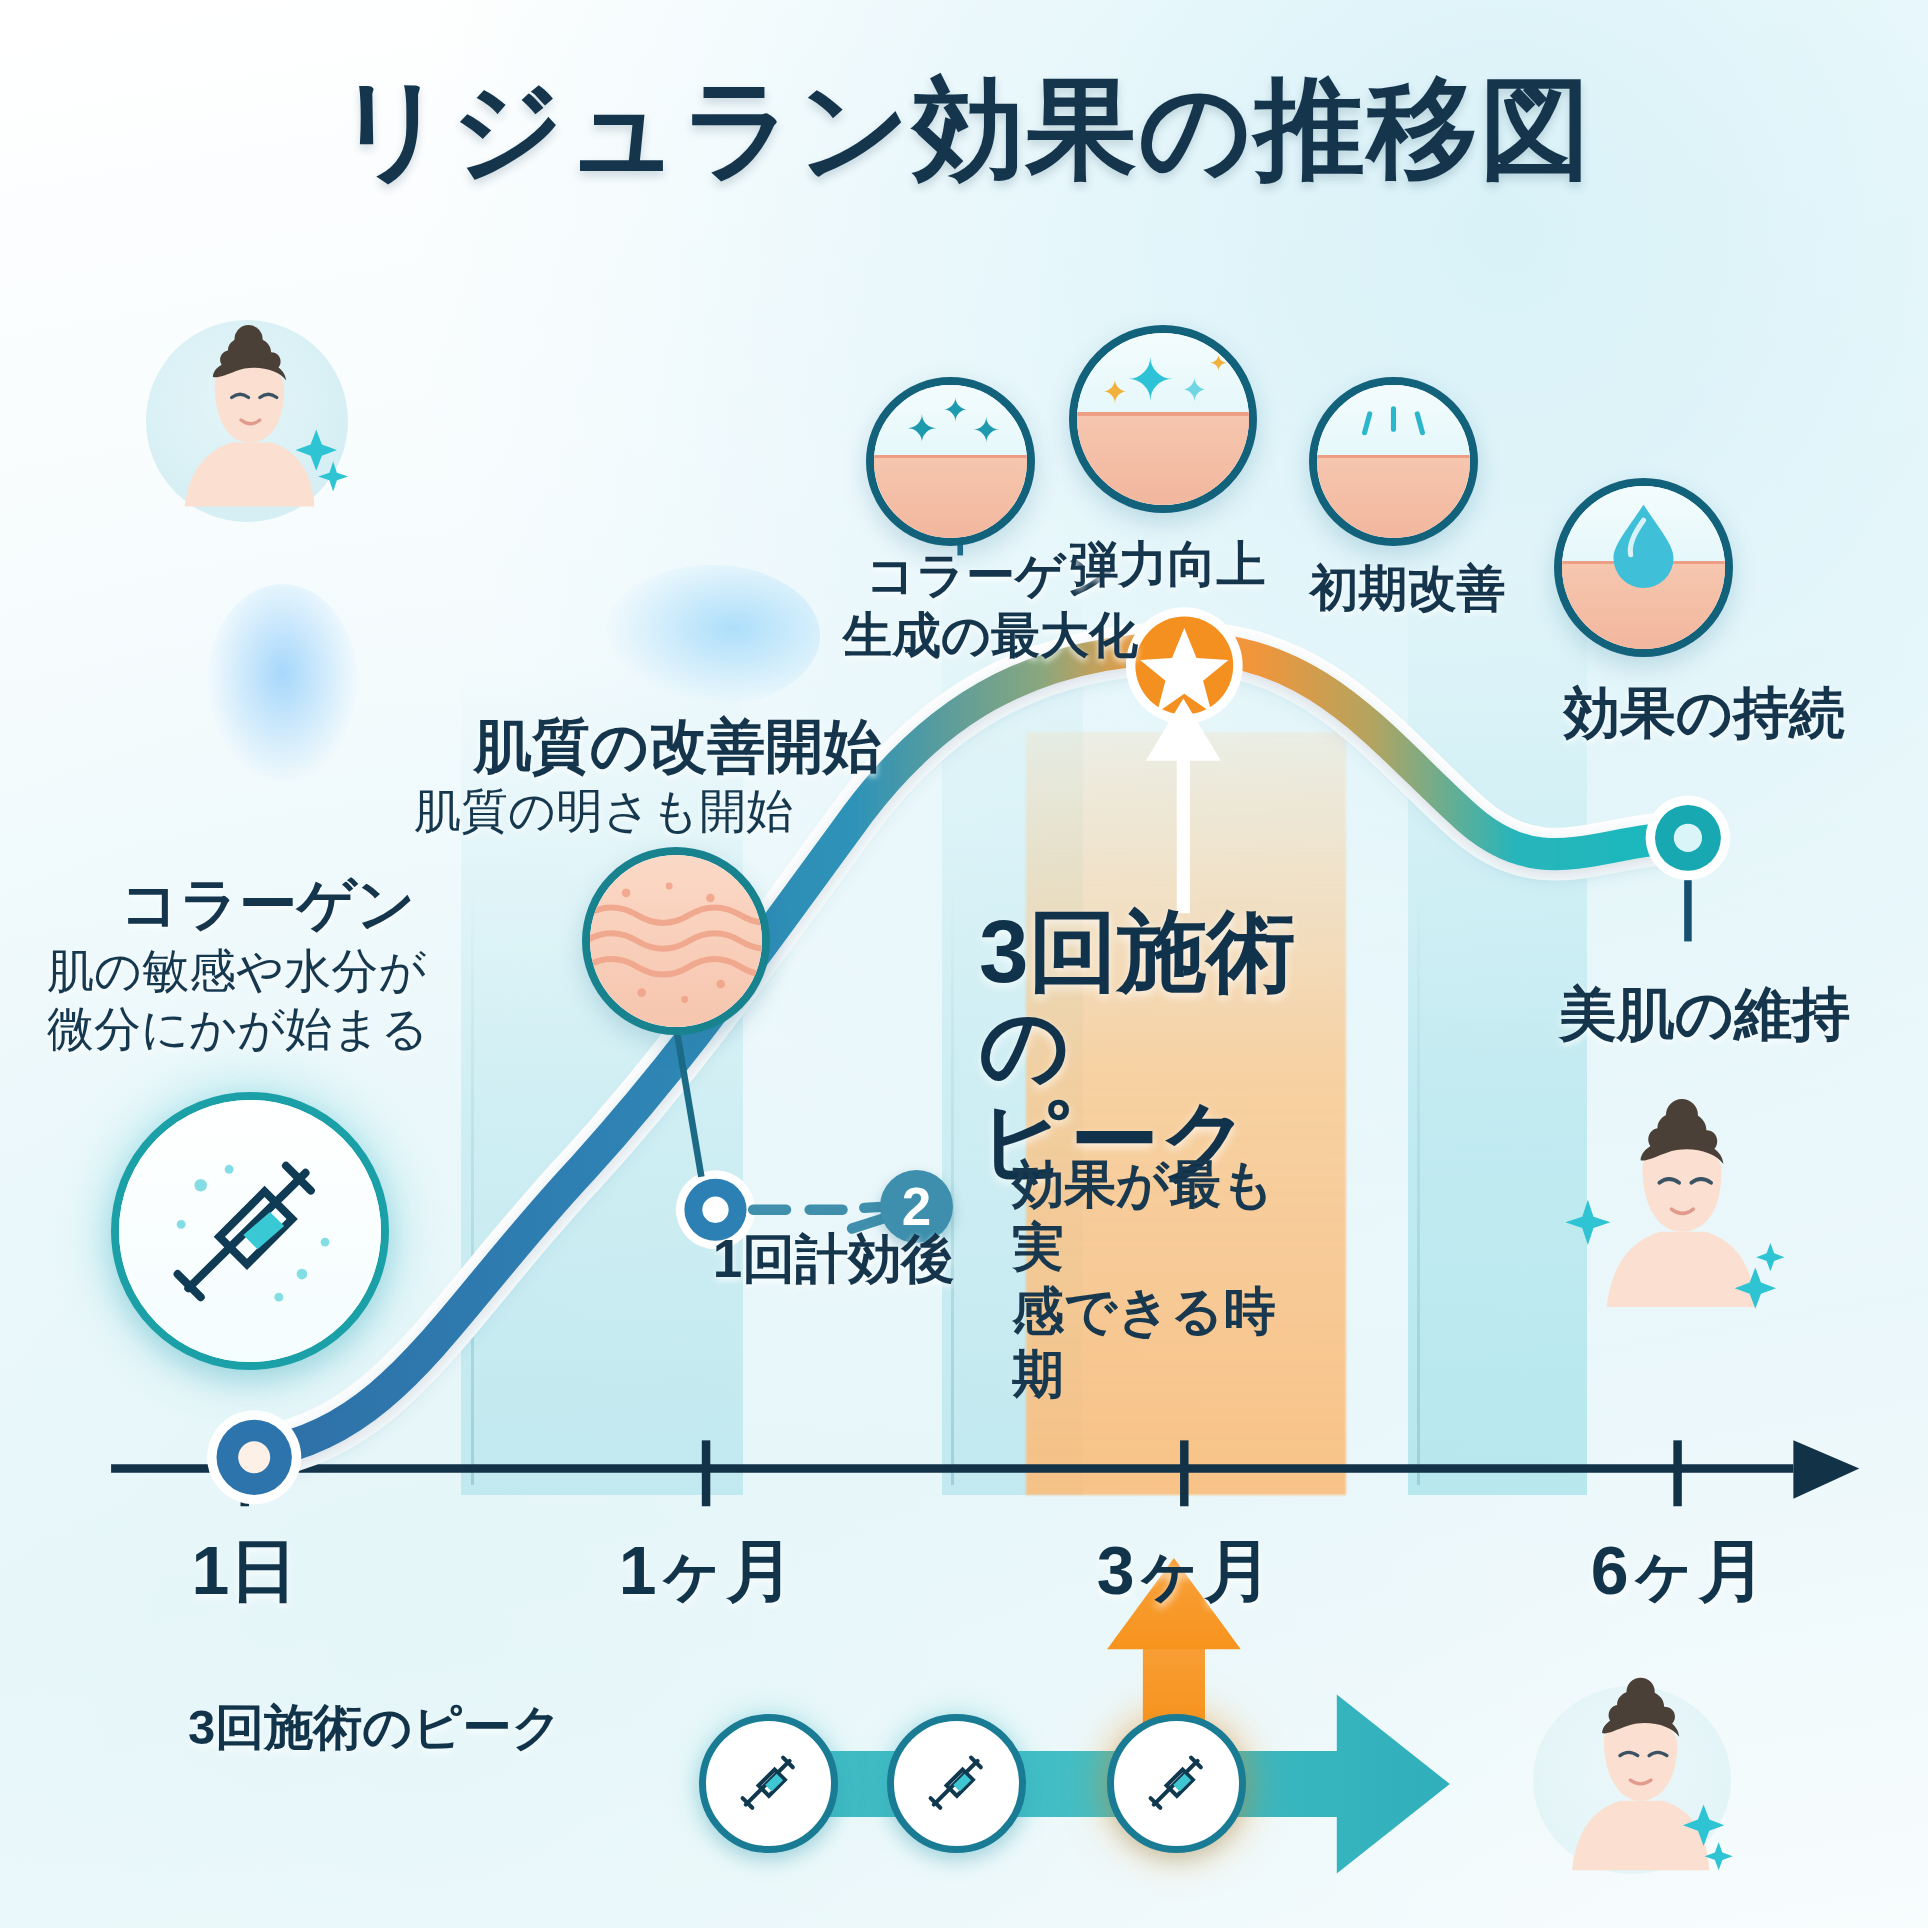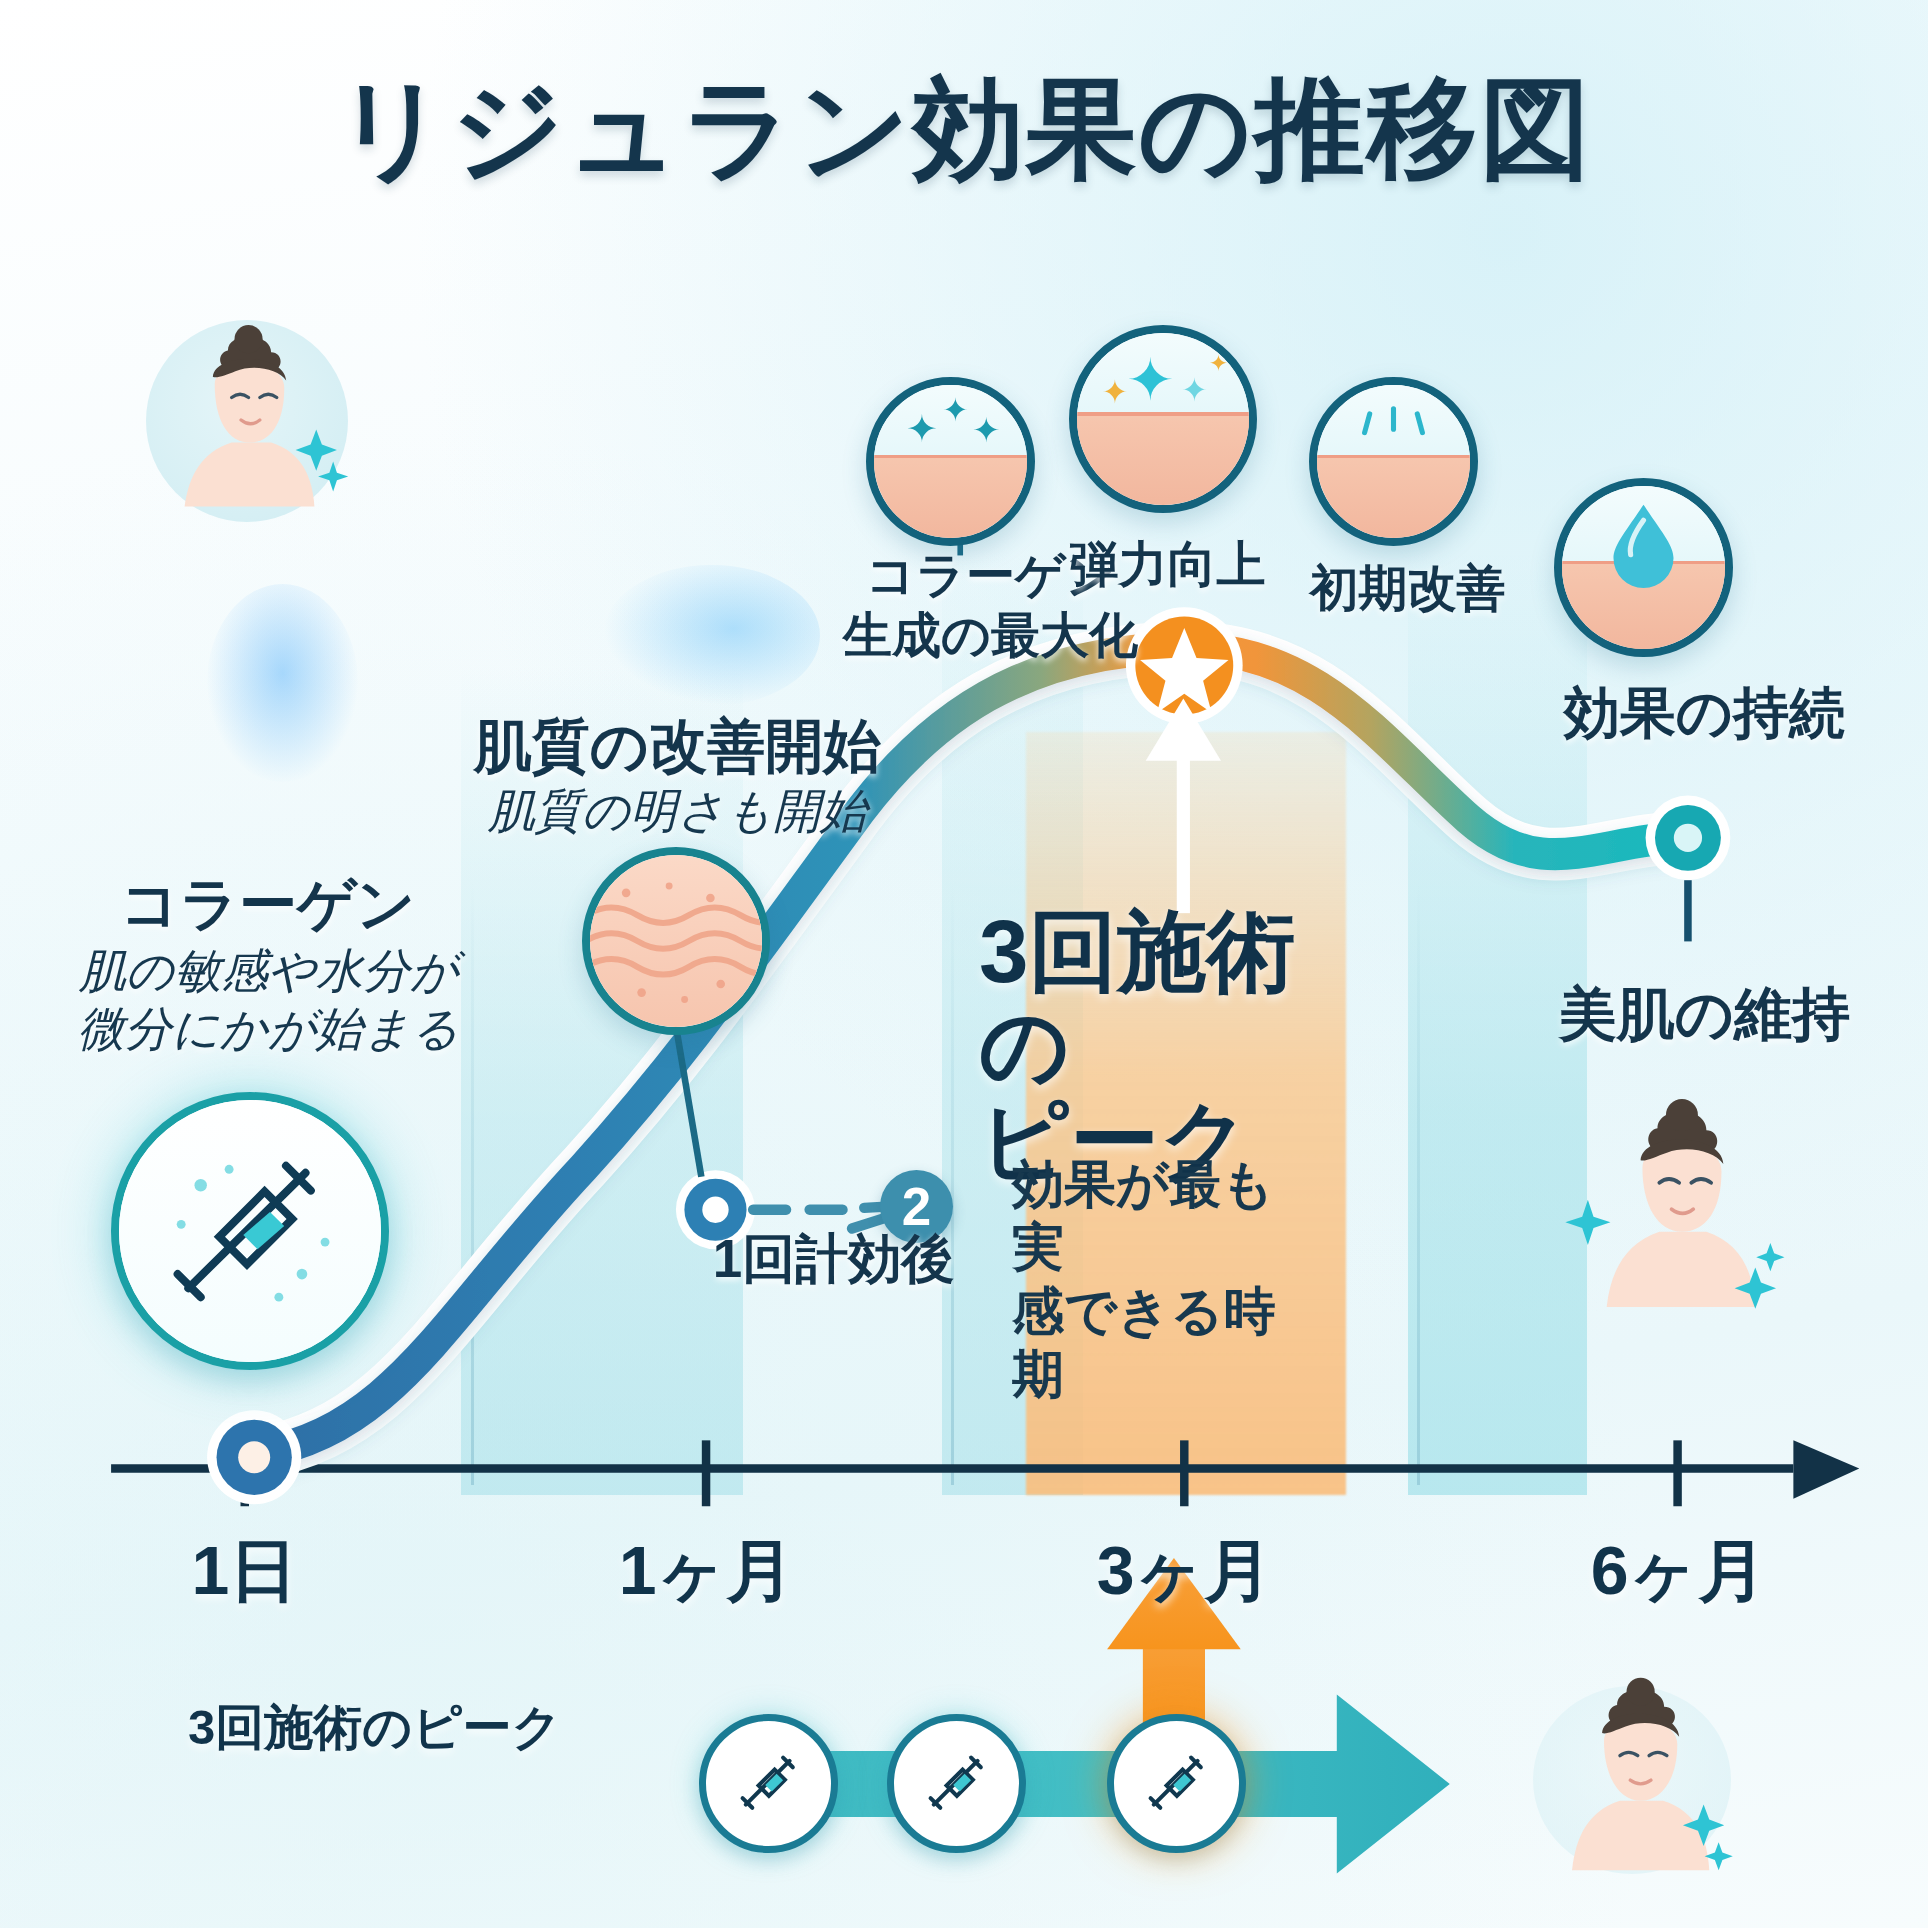--- a/index.html
+++ b/index.html
@@ -64,22 +64,22 @@
   .iconcirc .derm { position:absolute; left:0; right:0; bottom:0; height:52%;
     background:linear-gradient(180deg,#f6c6ae,#f2b79e); }
   .iconcirc .epi { position:absolute; left:0; right:0; top:46%; height:9%;
     background:#ef9e86; }
 
   .spark { position:absolute; color:#1d9aae; line-height:1; }
 
   
   .lbl { position:absolute; color:#14354c; font-weight:bold; text-align:center;
          text-shadow:0 2.8px 6.6px rgba(255,255,255,0.85); }
-  .sub { position:absolute; color:#16384f; text-align:center; font-weight:normal;
-         text-shadow:0 2.8px 6.6px rgba(255,255,255,0.85);font-style:italic; }
+  .sub { position:absolute; color:#16384f; text-align:left; font-weight:normal;
+         text-shadow:0 2.8px 6.6px rgba(255,255,255,0.85); }
 
   
   .axlbl { position:absolute; bottom:311px; width:245px; text-align:center;
     font-size:68px; font-weight:bold; color:#11344b;
     text-shadow:0 3.8px 8.5px rgba(255,255,255,0.8); }
 
   
   .badge2 {
     position:absolute; width:73px; height:73px; border-radius:50%;
     background:#3d8fad; color:#fff; font-size:53px; font-weight:bold;

